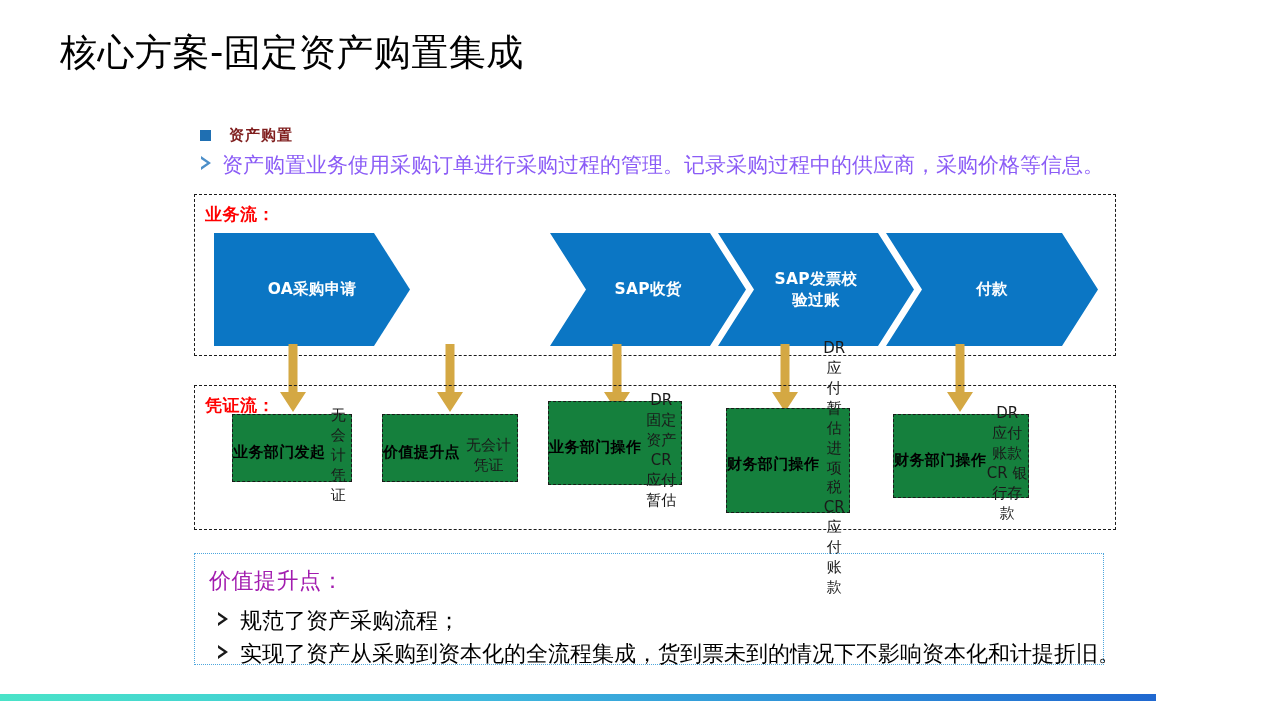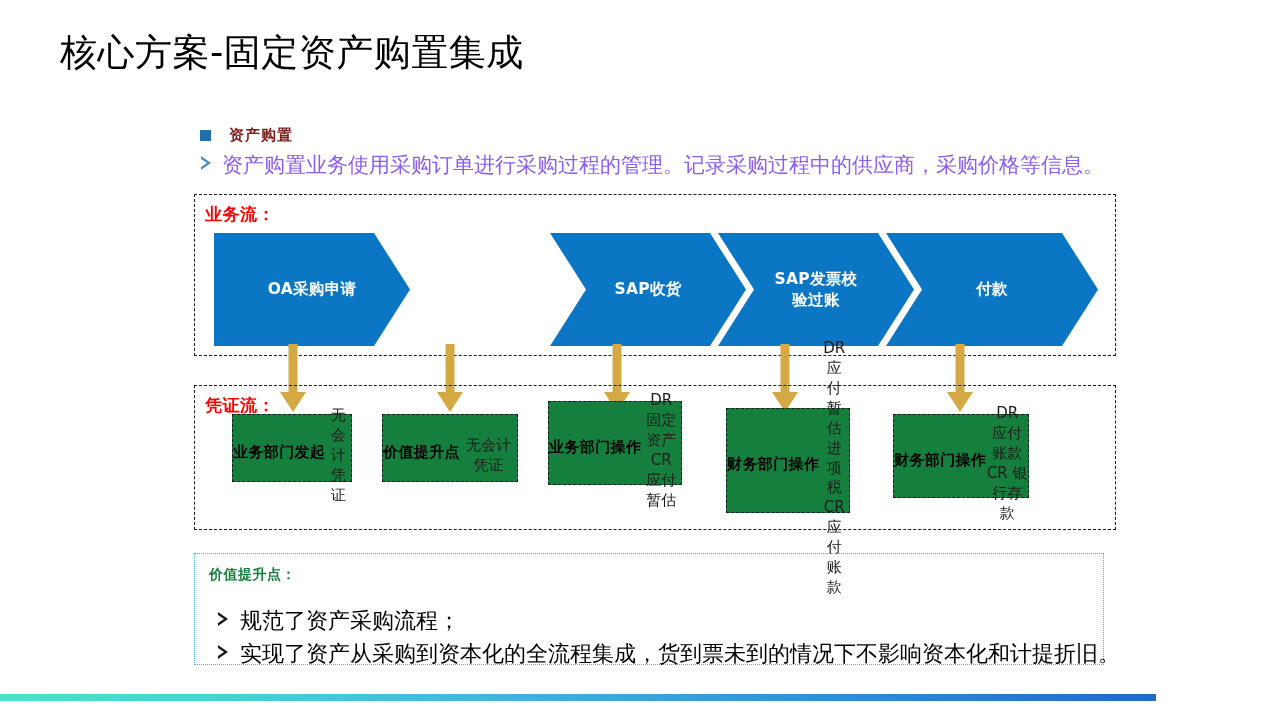--- a/index.html
+++ b/index.html
@@ -176,23 +176,23 @@
     top: 553px;
     width: 910px;
     height: 112px;
     border: 1.6px dotted #4da6dd;
     box-sizing: border-box;
   }
   #value-title {
     position: absolute;
     left: 14px;
     top: 12px;
-    font-size: 14px;
-    font-weight: bold;
-    color: #15803d;
+    font-size: 22px;
+    font-weight: normal;
+    color: #a21caf;
     letter-spacing: 0.5px;
     white-space: nowrap;
   }
   .value-item-row {
     position: absolute;
     display: flex;
     align-items: flex-start;
     gap: 10px;
     left: 22px;
   }

